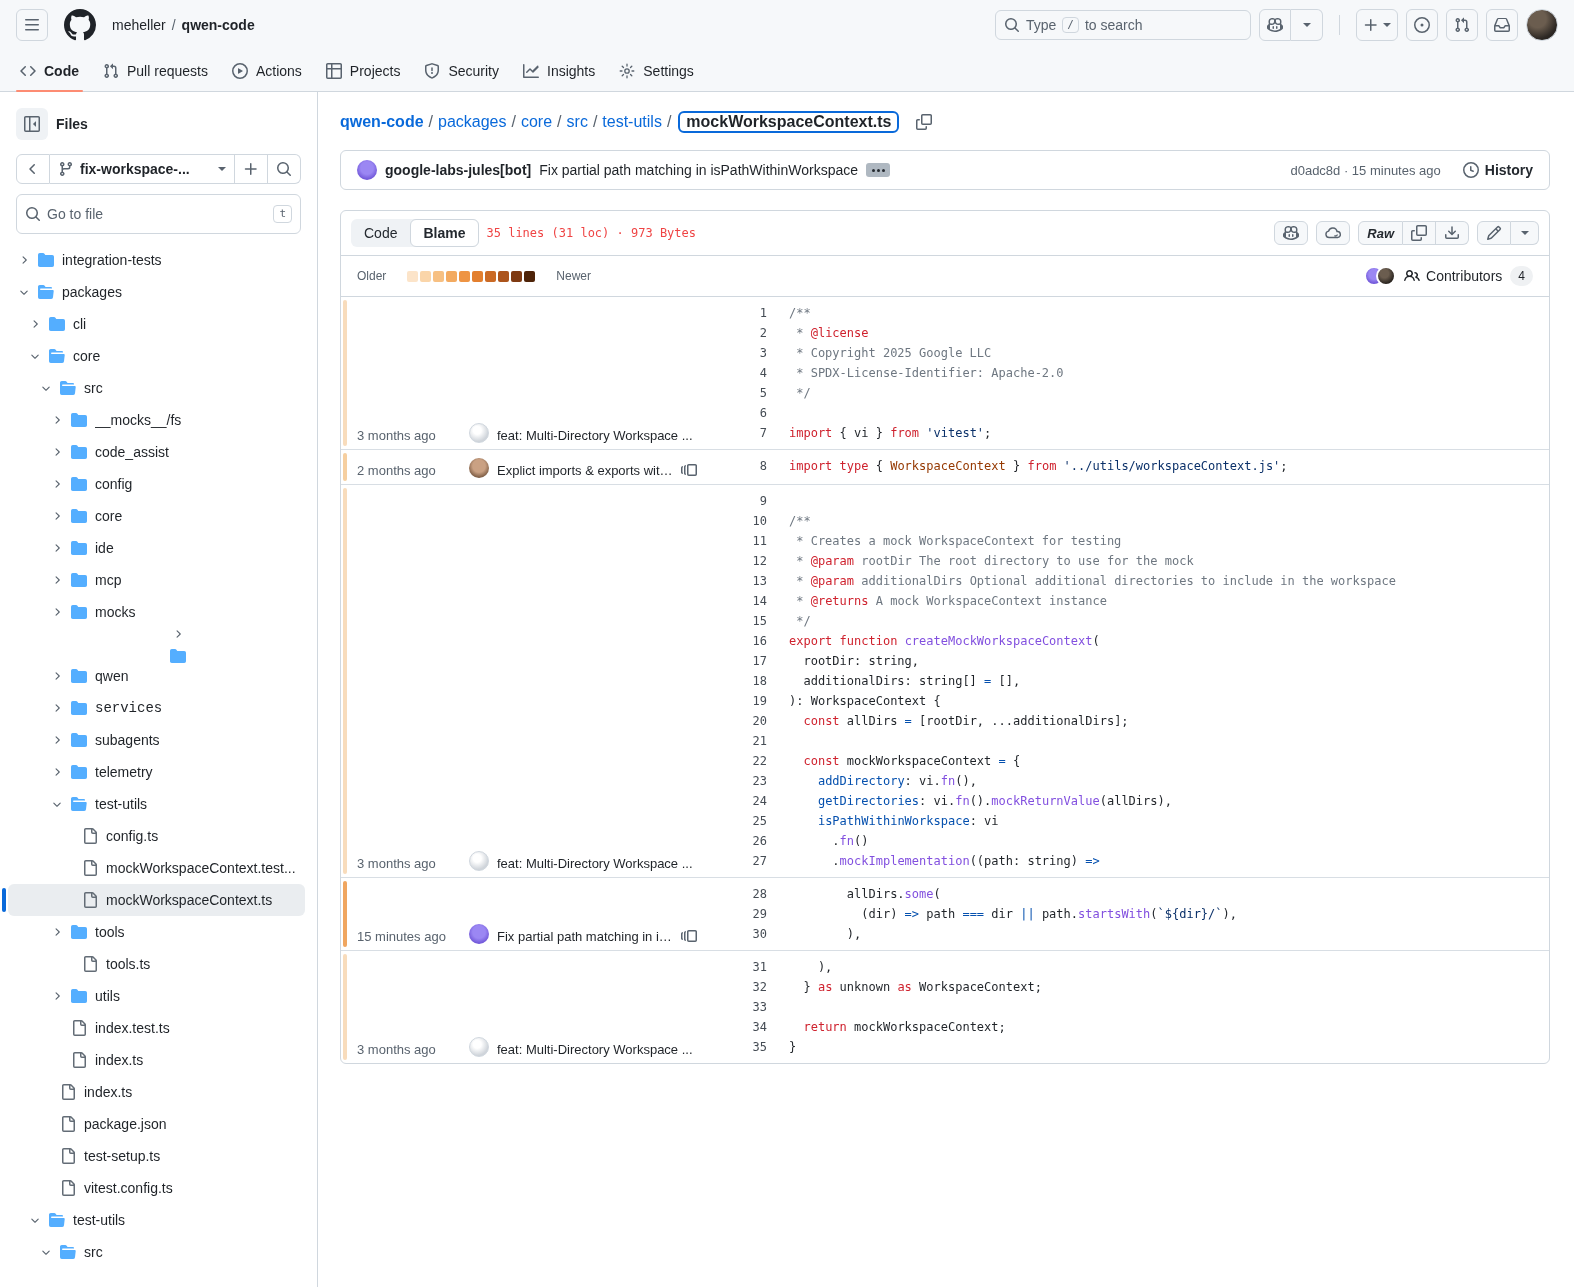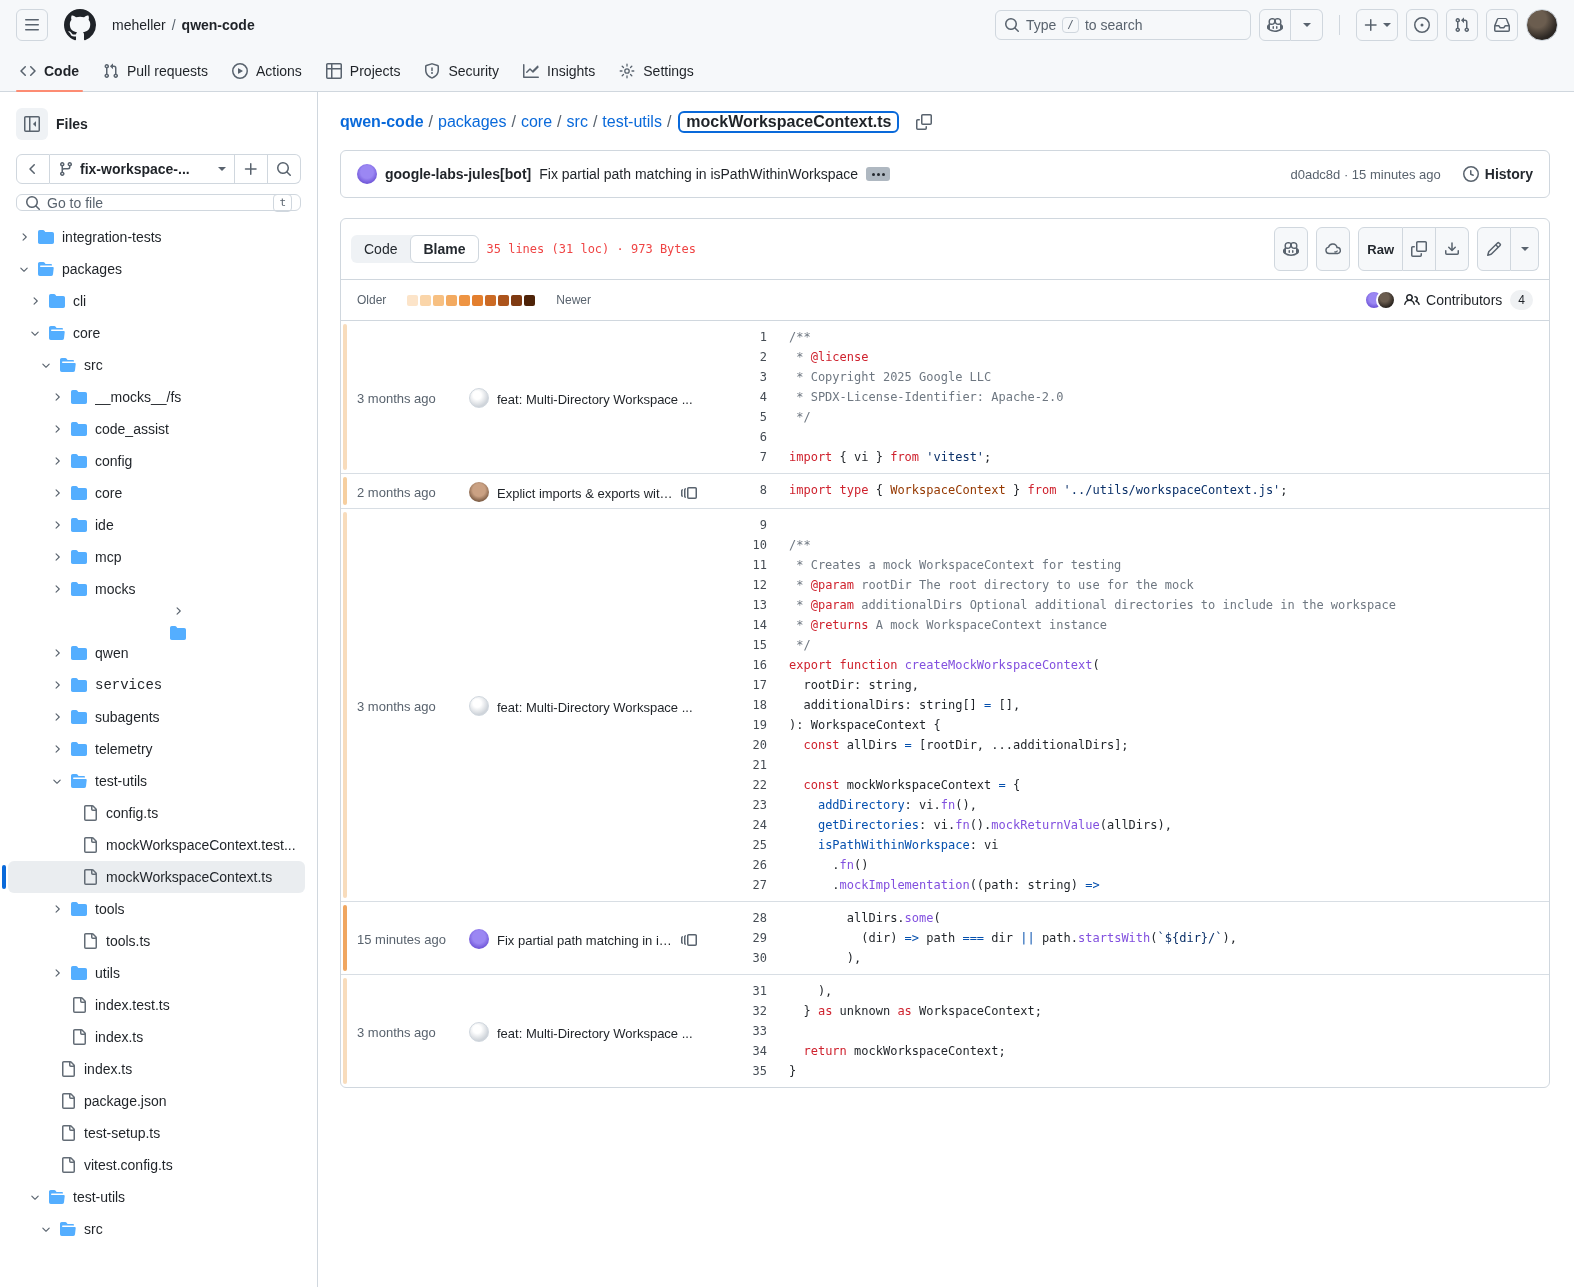--- a/index.html
+++ b/index.html
@@ -41,62 +41,62 @@
   .files-head { display:flex; align-items:center; gap:8px; }
   .panel-btn { width:32px; height:32px; border:none; background:#eff2f5; border-radius:6px; display:flex; align-items:center; justify-content:center; color:#59636e; cursor:pointer; }
   .files-title { font-weight:600; font-size:14px; }
   .branch-row { display:flex; margin-top:14px; }
   .br-btn { height:30px; border:1px solid #d0d7de; background:#fff; display:flex; align-items:center; justify-content:center; color:#59636e; padding:0 8px; cursor:pointer; }
   .br-back { border-radius:6px 0 0 6px; }
   .br-sel { flex:1; gap:6px; border-left:none; color:#1f2328; font-size:14px; font-weight:600; justify-content:flex-start; overflow:hidden; }
   .br-sel .lbl { white-space:nowrap; overflow:hidden; text-overflow:ellipsis; max-width:118px; }
   .br-plus { border-left:none; }
   .br-search { border-left:none; border-radius:0 6px 6px 0; }
-  .goto { margin-top:10px; height:17px; border:1px solid #d0d7de; border-radius:6px; background:#fff; display:flex; align-items:center; gap:6px; padding:0 8px; color:#59636e; cursor:text; }
+  .goto { margin-top:10px; height:40px; border:1px solid #d0d7de; border-radius:6px; background:#fff; display:flex; align-items:center; gap:6px; padding:0 8px; color:#59636e; cursor:text; }
   .goto .ph { flex:1; font-size:14px; color:#59636e; }
   .goto kbd { border:1px solid #d0d7de; border-radius:4px; font-size:11px; padding:0 5px; line-height:16px; color:#59636e; font-family:"DejaVu Sans Mono",monospace; }
 
   .tree { margin-top:10px; position:relative; height:1040px; overflow:hidden; }
   .tree-row { height:32px; display:flex; align-items:center; gap:8px; margin:0 12px 0 8px; border-radius:6px; cursor:pointer; position:relative; }
   .tchev { width:12px; display:flex; color:#59636e; flex:0 0 auto; }
   .ticon { width:16px; height:16px; flex:0 0 auto; }
   .tlabel { font-size:14px; white-space:nowrap; overflow:hidden; text-overflow:ellipsis; }
   .tree-row.sel { background:rgba(208,215,222,0.45); }
   .tree-row.sel::before { content:""; position:absolute; left:-6px; top:4px; width:4px; height:24px; background:#0969da; border-radius:2px; }
 
   
   .main { flex:1; padding:16px 24px 0 22px; min-width:0; overflow:hidden; }
   .breadcrumb { display:flex; align-items:center; font-size:16px; gap:5px; flex-wrap:nowrap; }
   .bc-link { color:#0969da; cursor:pointer; }
   .bc-link.first { font-weight:600; }
   .bc-sep { color:#59636e; }
   .bc-current { font-weight:600; color:#1f2328; border:2px solid #0969da; border-radius:6px; padding:0 6px; margin-left:2px; }
   .bc-copy { width:28px; height:28px; border:none; background:transparent; color:#59636e; border-radius:6px; display:flex; align-items:center; justify-content:center; margin-left:6px; cursor:pointer; }
 
-  .commit-bar { margin-top:14px; border:1px solid #d0d7de; border-radius:6px; height:48px; display:flex; align-items:center; padding:0 16px; gap:8px; background:#fff; }
+  .commit-bar { margin-top:14px; border:1px solid #d0d7de; border-radius:6px; height:40px; display:flex; align-items:center; padding:0 16px; gap:8px; background:#fff; }
   .av20 { width:20px; height:20px; border-radius:50%; flex:0 0 auto; }
   .av-bot-purple { background:radial-gradient(circle at 50% 40%, #9b87f3 0 40%, #6e54d7 75%); }
   .av-bot-gray { background:radial-gradient(circle at 40% 35%, #fff 0 25%, #cfd4da 70%); border:1px solid #d0d7de; }
   .av-human { background:radial-gradient(circle at 50% 40%, #caa183 0 40%, #6e4f38 80%); }
   .commit-author { font-weight:600; font-size:14px; cursor:pointer; }
   .commit-msg { font-size:14px; color:#1f2328; cursor:pointer; white-space:nowrap; overflow:hidden; text-overflow:ellipsis; }
   .ellipsis-chip { width:24px; height:14px; border-radius:3px; background:#afb8c1; display:flex; align-items:center; justify-content:center; gap:2px; flex:0 0 auto; cursor:pointer; }
   .ellipsis-chip i { width:3px; height:3px; border-radius:50%; background:#24292f; }
   .commit-meta { margin-left:auto; color:#59636e; font-size:13px; white-space:nowrap; cursor:pointer; }
   .history-btn { display:flex; align-items:center; gap:6px; font-weight:600; font-size:14px; color:#24292f; background:transparent; border:none; margin-left:14px; cursor:pointer; }
   .history-btn svg { color:#59636e; }
 
   .code-box { margin-top:20px; border:1px solid #d0d7de; border-radius:6px; overflow:hidden; background:#fff; }
   .code-head { display:flex; align-items:center; padding:8px 10px; gap:8px; }
   .seg { display:flex; background:#eff2f5; border-radius:6px; padding:0; }
   .seg-btn { height:28px; padding:0 12px; display:flex; align-items:center; font-size:14px; border:1px solid transparent; background:transparent; border-radius:6px; color:#24292f; cursor:pointer; }
   .seg-btn.active { background:#fff; border-color:#d0d7de; font-weight:600; }
   .file-info { font-size:12px; color:#ef4444; }
   .head-actions { margin-left:auto; display:flex; align-items:center; gap:8px; }
-  .ha-btn { height:44px; min-width:28px; padding:0 8px; border:1px solid #d0d7de; border-radius:6px; background:#f6f8fa; display:flex; align-items:center; justify-content:center; gap:5px; color:#59636e; font-size:13px; font-weight:600; cursor:pointer; }
+  .ha-btn { height:24px; min-width:28px; padding:0 8px; border:1px solid #d0d7de; border-radius:6px; background:#f6f8fa; display:flex; align-items:center; justify-content:center; gap:5px; color:#59636e; font-size:13px; font-weight:600; cursor:pointer;font-style:italic; }
   .ha-group { display:flex; }
   .ha-group .ha-btn { border-radius:0; border-left:none; }
   .ha-group .ha-btn:first-child { border-radius:6px 0 0 6px; border-left:1px solid #d0d7de; }
   .ha-group .ha-btn:last-child { border-radius:0 6px 6px 0; }
   .raw-label { color:#24292f; }
 
   .legend-row { display:flex; align-items:center; border-top:1px solid #d0d7de; padding:10px 16px; gap:21px; }
   .legend-label { font-size:12px; color:#59636e; }
   .legend-squares { display:flex; gap:2px; }
   .legend-squares i { width:11px; height:11px; border-radius:2px; display:block; }
@@ -106,21 +106,21 @@
   .av-stack .av20 + .av20 { margin-left:-8px; }
   .contrib { display:flex; align-items:center; gap:6px; font-size:14px; color:#1f2328; cursor:pointer; }
   .contrib .cicon { color:#1f2328; }
   .count-badge { background:#eff1f3; border-radius:10px; padding:0 8px; font-size:12px; line-height:20px; color:#1f2328; }
 
   
   .blame { border-top:1px solid #d0d7de; }
   .hunk { display:flex; position:relative; padding:6px 0; }
   .hunk + .hunk { border-top:1px solid #d8dee4; }
   .heat { position:absolute; left:2px; top:3px; bottom:3px; width:4px; border-radius:2px; }
-  .hunk-meta { width:392px; flex:0 0 auto; display:flex; align-items:center; padding:2px 36px 0 16px; gap:8px; }
+  .hunk-meta { width:392px; flex:0 0 auto; display:flex; align-items:flex-end; padding:2px 36px 0 16px; gap:8px; }
   .h-age { width:104px; flex:0 0 auto; font-size:13px; color:#59636e; padding-top:1px; }
   .h-msg { font-size:13px; color:#1f2328; white-space:nowrap; overflow:hidden; text-overflow:ellipsis; flex:1; padding-top:2px; cursor:pointer; }
   .h-vicon { color:#59636e; flex:0 0 auto; margin-top:2px; cursor:pointer; }
   .hunk-lines { flex:1; min-width:0; }
   .crow { display:flex; height:20px; align-items:center; }
   .ln { width:56px; flex:0 0 auto; text-align:right; padding-right:22px; font-size:12px; color:#454c54; font-family:"DejaVu Sans Mono","Liberation Mono",monospace; cursor:pointer; }
   .cline { font-family:"DejaVu Sans Mono","Liberation Mono",monospace; font-size:12px; white-space:pre; color:#1f2328; }
   .tok-k { color:#cf222e; }
   .tok-s { color:#0a3069; }
   .tok-f { color:#8250df; }

